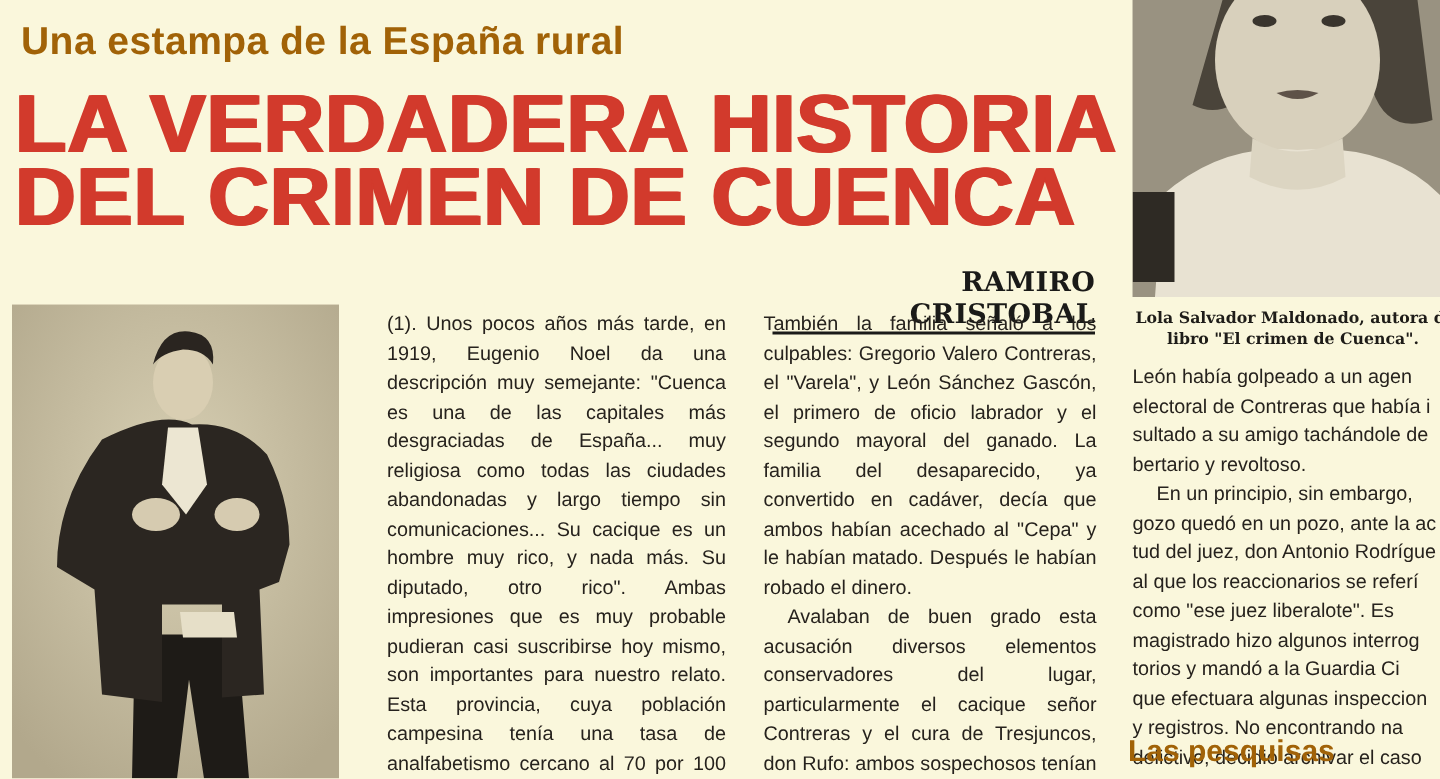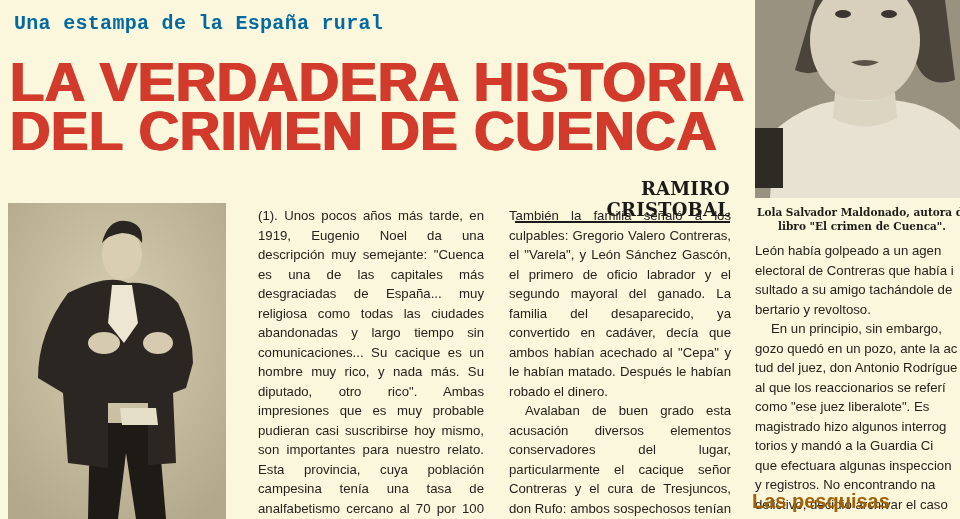--- a/index.html
+++ b/index.html
@@ -4,22 +4,22 @@
 <style>
   html, body { margin:0; padding:0; }
   body {
     width:960px; height:519px; overflow:hidden; position:relative;
     background:#faf7dc;
     font-family:"Liberation Sans", sans-serif;
     color:#1e1c18;
   }
   .kicker {
     position:absolute; left:14px; top:12px;
-    font-family:Liberation Mono, monospace; font-weight:bold;
-    font-size:20px; letter-spacing:0.3px; color:#0369a1;
+    font-family:Liberation Sans, sans-serif; font-weight:bold;
+    font-size:26px; letter-spacing:0.3px; color:#a16207;
   }
   .headline {
     position:absolute; left:10px; top:58px;
     font-family:"Liberation Sans", sans-serif; font-weight:bold;
     font-size:55px; line-height:49px; color:#d23a2c;
     letter-spacing:0.5px; transform:scaleX(1.02); transform-origin:left top;
     text-shadow:1px 0 0 #d23a2c, -1px 0 0 #d23a2c;
   }
   .headline div { white-space:nowrap; }
   .byline {

